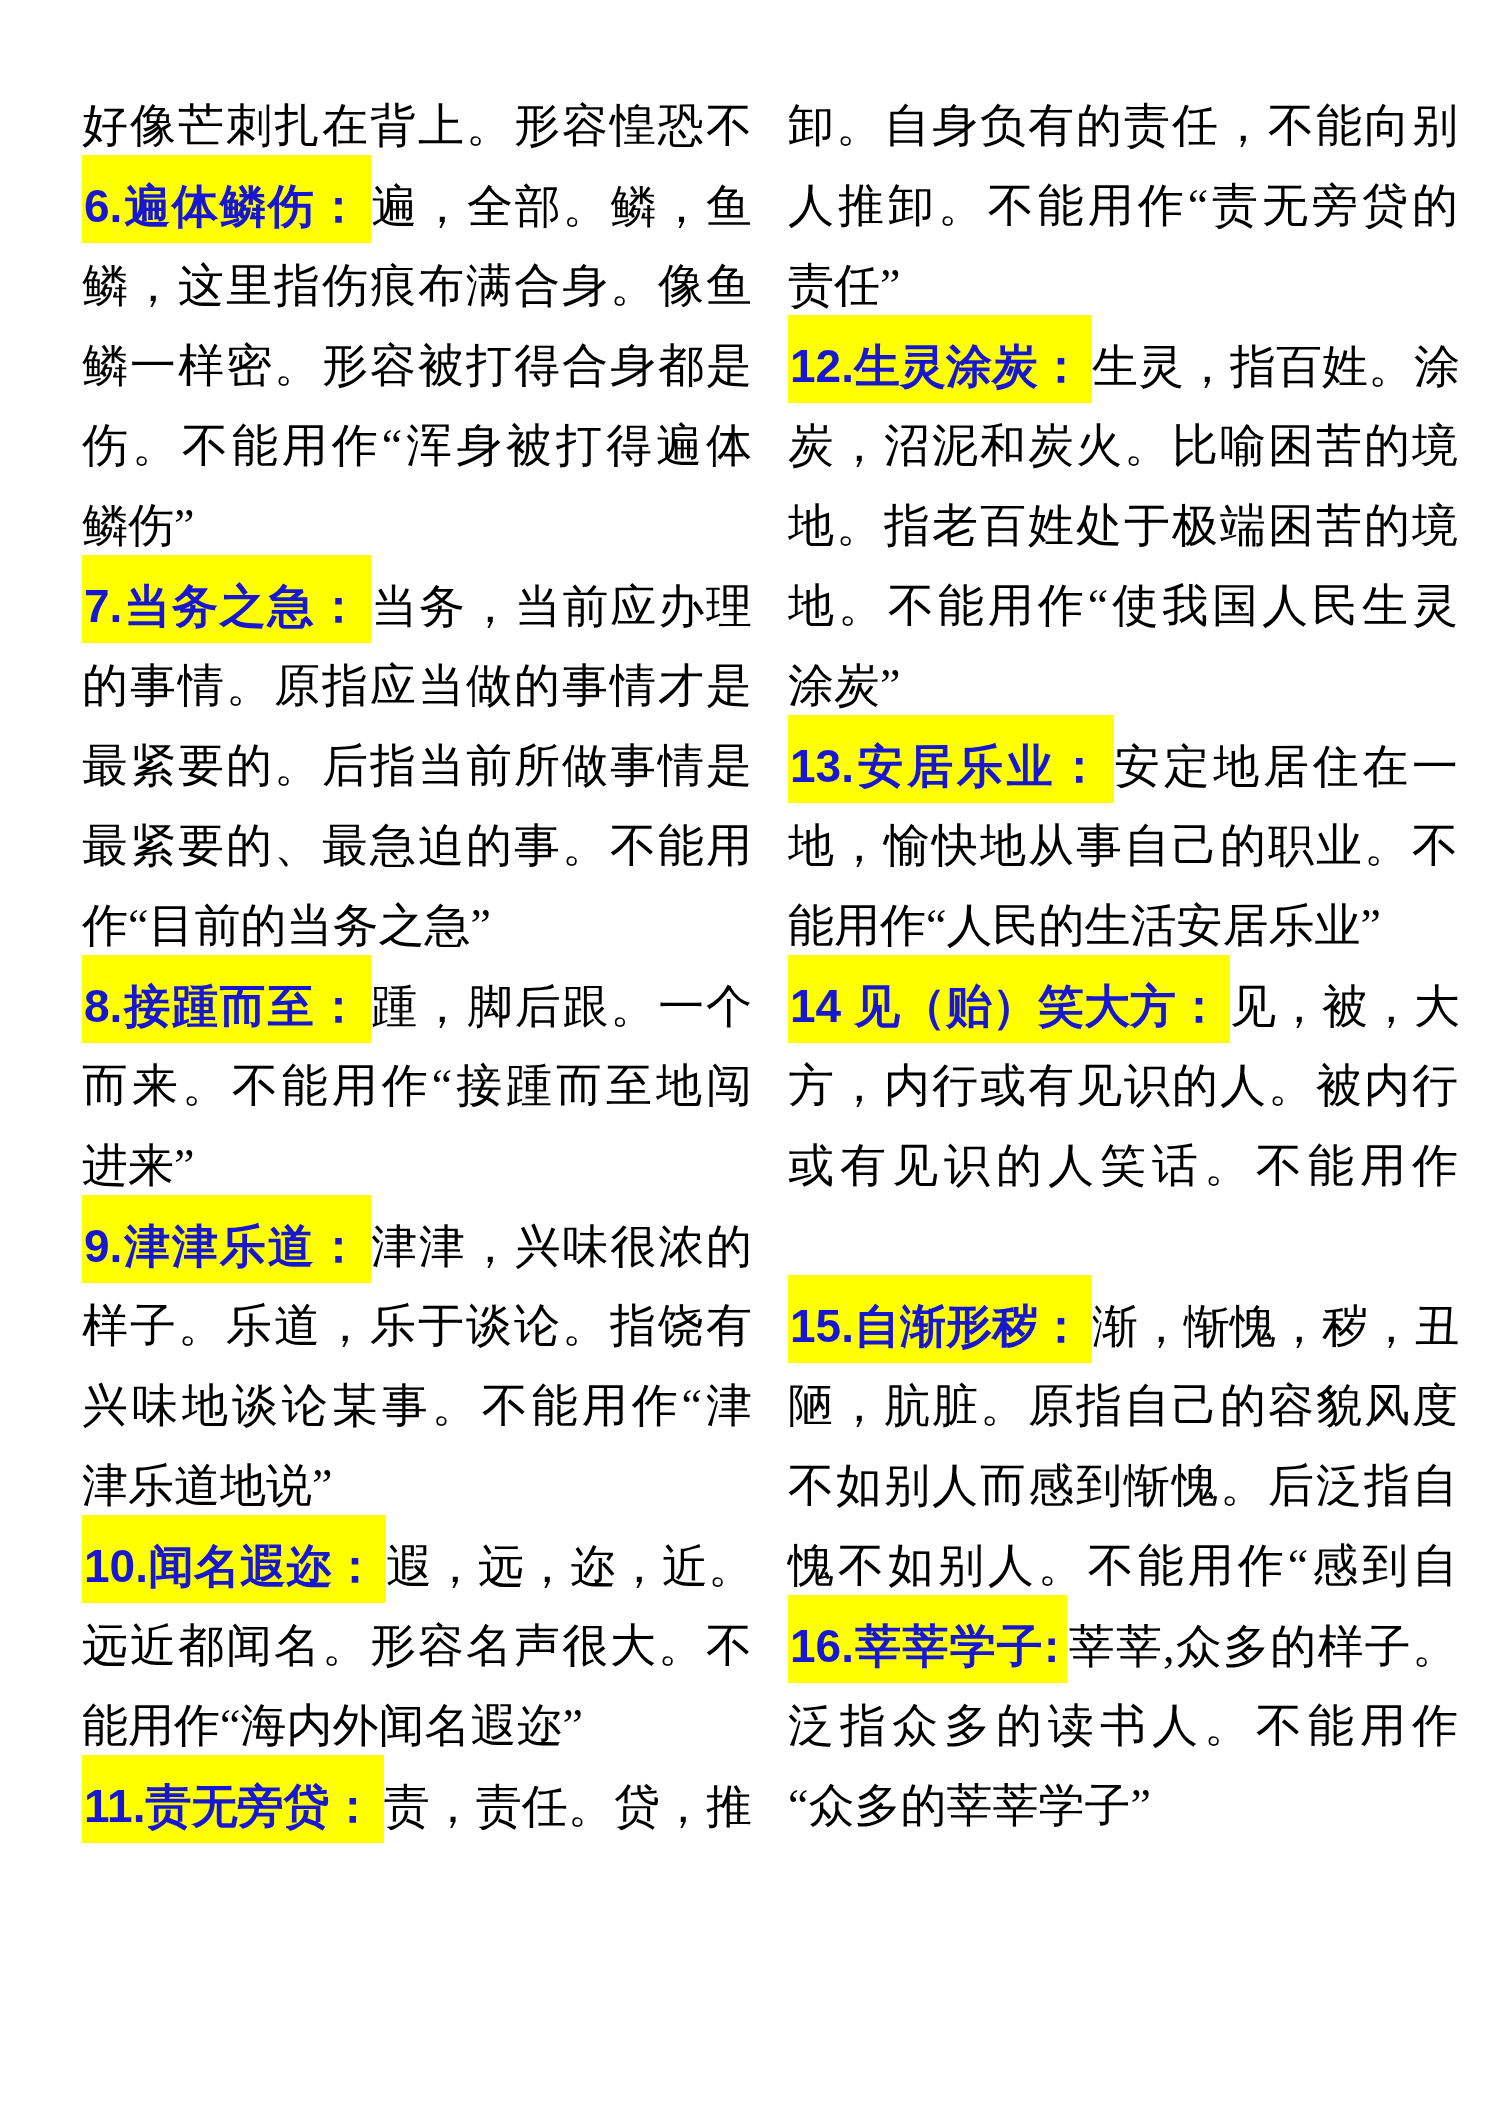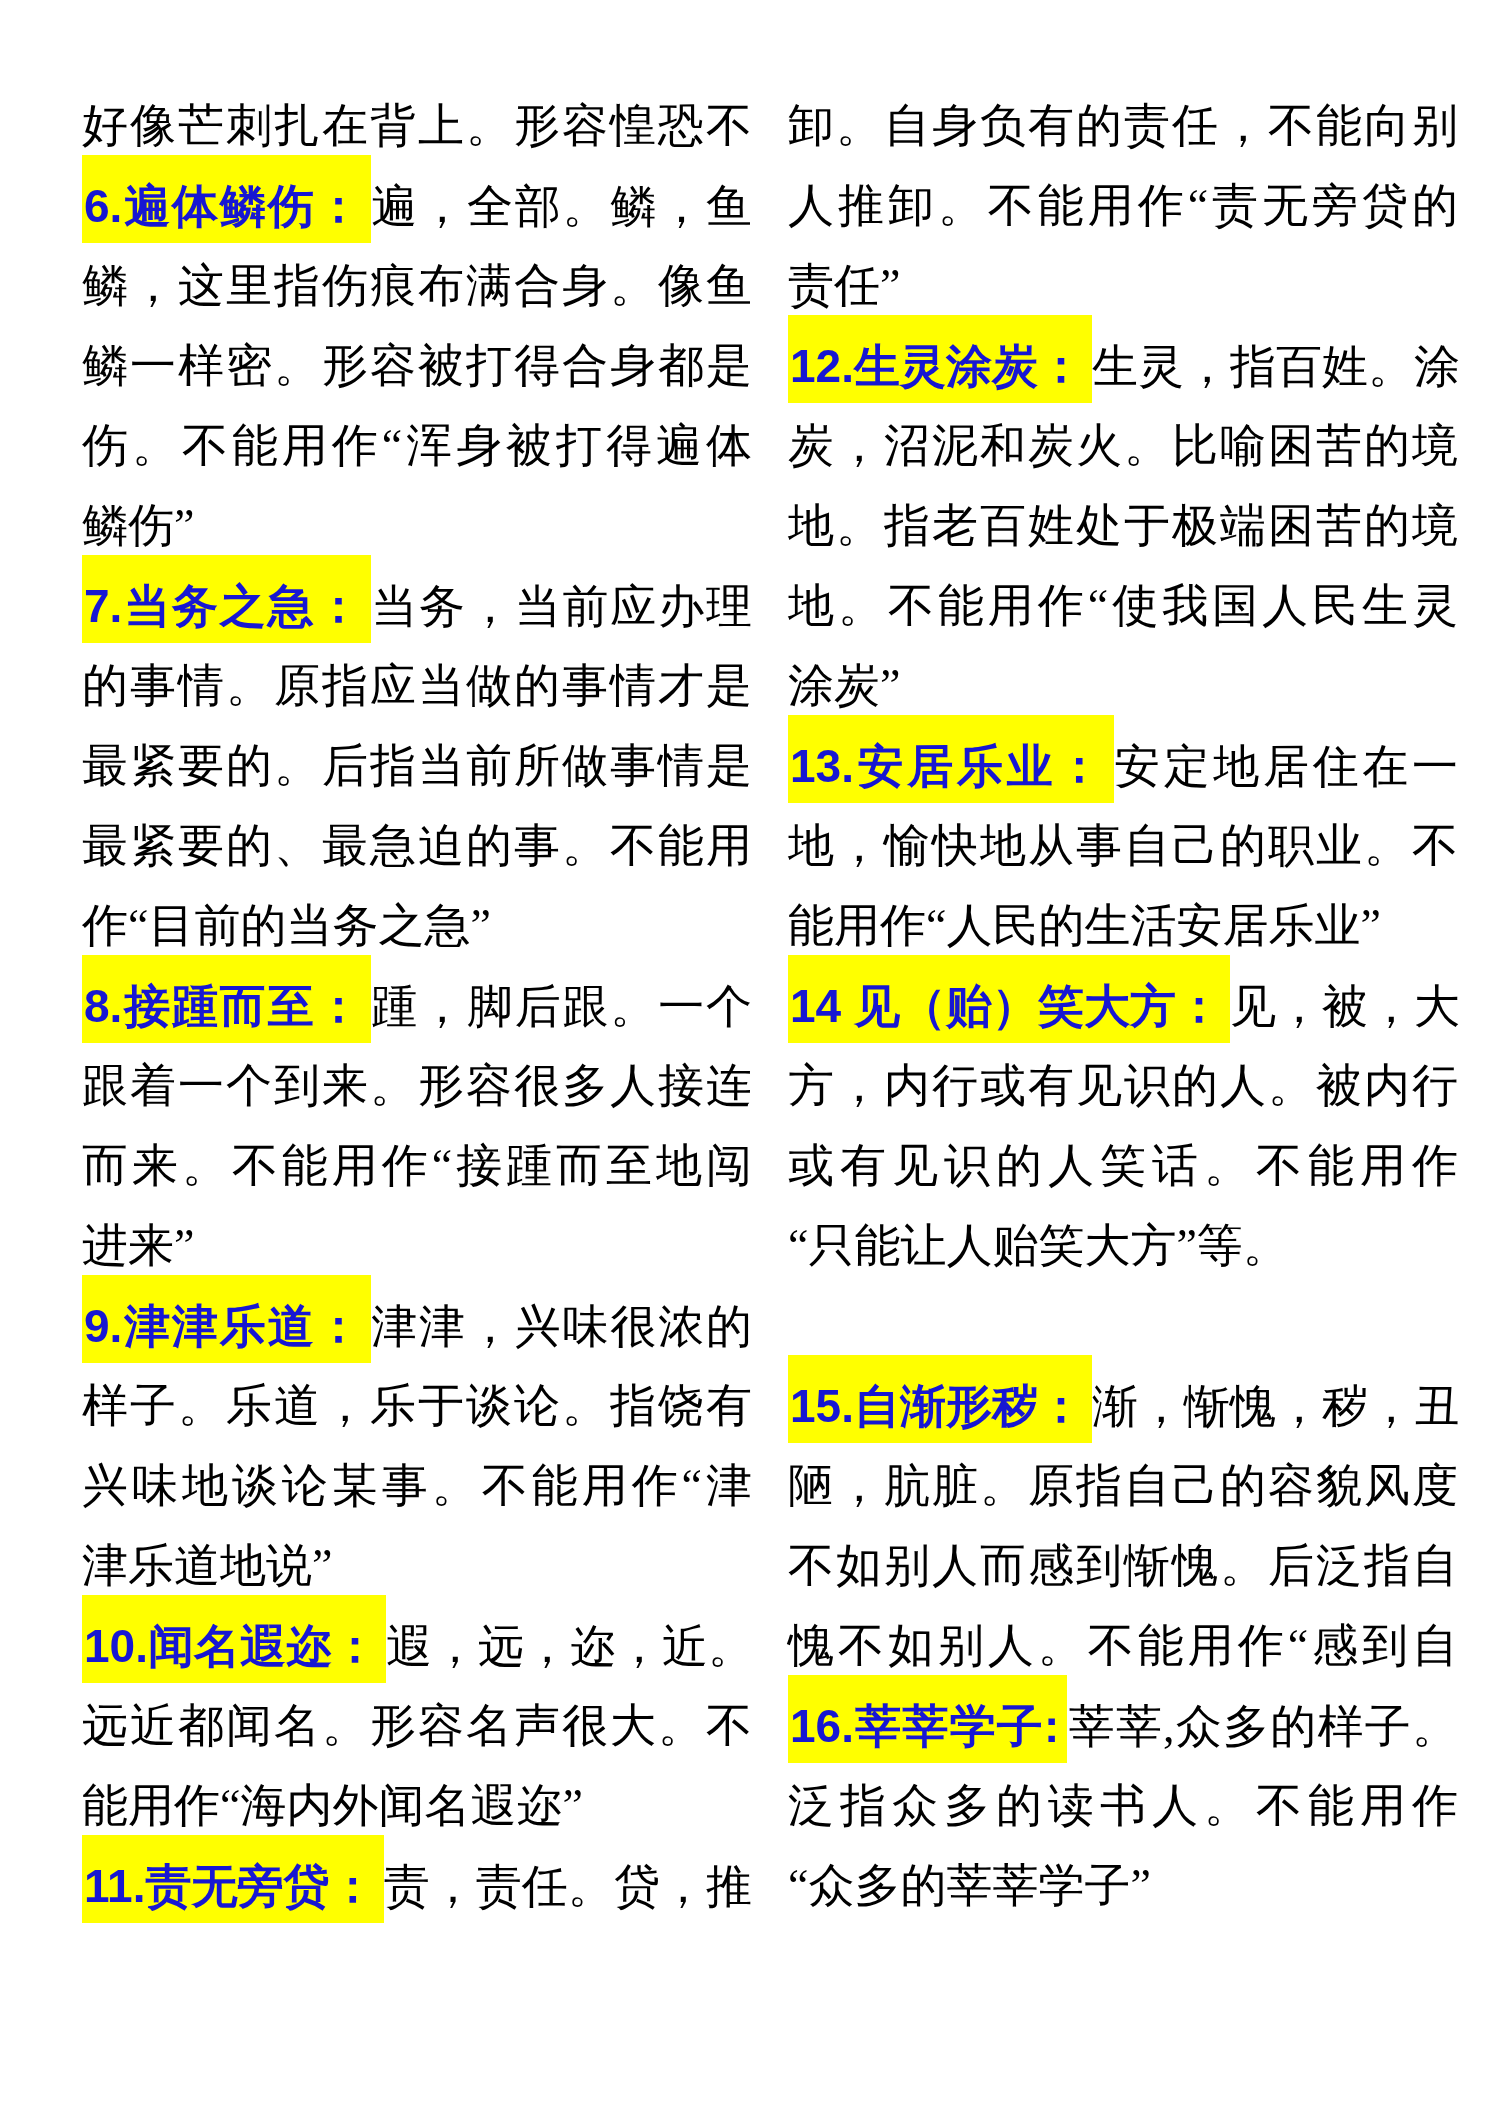--- a/index.html
+++ b/index.html
@@ -55,21 +55,20 @@
       <div class="line j"><span>鳞，这里指伤痕布满合身。像鱼</span></div>
       <div class="line j"><span>鳞一样密。形容被打得合身都是</span></div>
       <div class="line j"><span>伤。不能用作“浑身被打得遍体</span></div>
       <div class="line"><span>鳞伤”</span></div>
       <div class="line j"><span class="hl">7.当务之急：</span><span>当务，当前应办理</span></div>
       <div class="line j"><span>的事情。原指应当做的事情才是</span></div>
       <div class="line j"><span>最紧要的。后指当前所做事情是</span></div>
       <div class="line j"><span>最紧要的、最急迫的事。不能用</span></div>
       <div class="line"><span>作“目前的当务之急”</span></div>
       <div class="line j"><span class="hl">8.接踵而至：</span><span>踵，脚后跟。一个</span></div>
-      <div class="line j"><span>跟着一个到来。形容很多人接连</span></div>
       <div class="line j"><span>而来。不能用作“接踵而至地闯</span></div>
       <div class="line"><span>进来”</span></div>
       <div class="line j"><span class="hl">9.津津乐道：</span><span>津津，兴味很浓的</span></div>
       <div class="line j"><span>样子。乐道，乐于谈论。指饶有</span></div>
       <div class="line j"><span>兴味地谈论某事。不能用作“津</span></div>
       <div class="line"><span>津乐道地说”</span></div>
       <div class="line j"><span class="hl">10.闻名遐迩：</span><span>遐，远，迩，近。</span></div>
       <div class="line j"><span>远近都闻名。形容名声很大。不</span></div>
       <div class="line"><span>能用作“海内外闻名遐迩”</span></div>
       <div class="line j"><span class="hl">11.责无旁贷：</span><span>责，责任。贷，推</span></div>
@@ -82,21 +81,20 @@
       <div class="line j"><span>炭，沼泥和炭火。比喻困苦的境</span></div>
       <div class="line j"><span>地。指老百姓处于极端困苦的境</span></div>
       <div class="line j"><span>地。不能用作“使我国人民生灵</span></div>
       <div class="line"><span>涂炭”</span></div>
       <div class="line j"><span class="hl">13.安居乐业：</span><span>安定地居住在一</span></div>
       <div class="line j"><span>地，愉快地从事自己的职业。不</span></div>
       <div class="line"><span>能用作“人民的生活安居乐业”</span></div>
       <div class="line j"><span class="hl">14 见（贻）笑大方：</span><span>见，被，大</span></div>
       <div class="line j"><span>方，内行或有见识的人。被内行</span></div>
       <div class="line j"><span>或有见识的人笑话。不能用作</span></div>
-      <div class="line"><span>“只能让人贻笑大方”等。</span></div>
       <div class="line">&nbsp;</div>
       <div class="line j"><span class="hl">15.自渐形秽：</span><span>渐，惭愧，秽，丑</span></div>
       <div class="line j"><span>陋，肮脏。原指自己的容貌风度</span></div>
       <div class="line j"><span>不如别人而感到惭愧。后泛指自</span></div>
       <div class="line j"><span>愧不如别人。不能用作“感到自</span></div>
       <div class="line j"><span class="hl">16.莘莘学子:</span><span>莘莘,众多的样子。</span></div>
       <div class="line j"><span>泛指众多的读书人。不能用作</span></div>
       <div class="line"><span>“众多的莘莘学子”</span></div>
     </div>
 </div>

